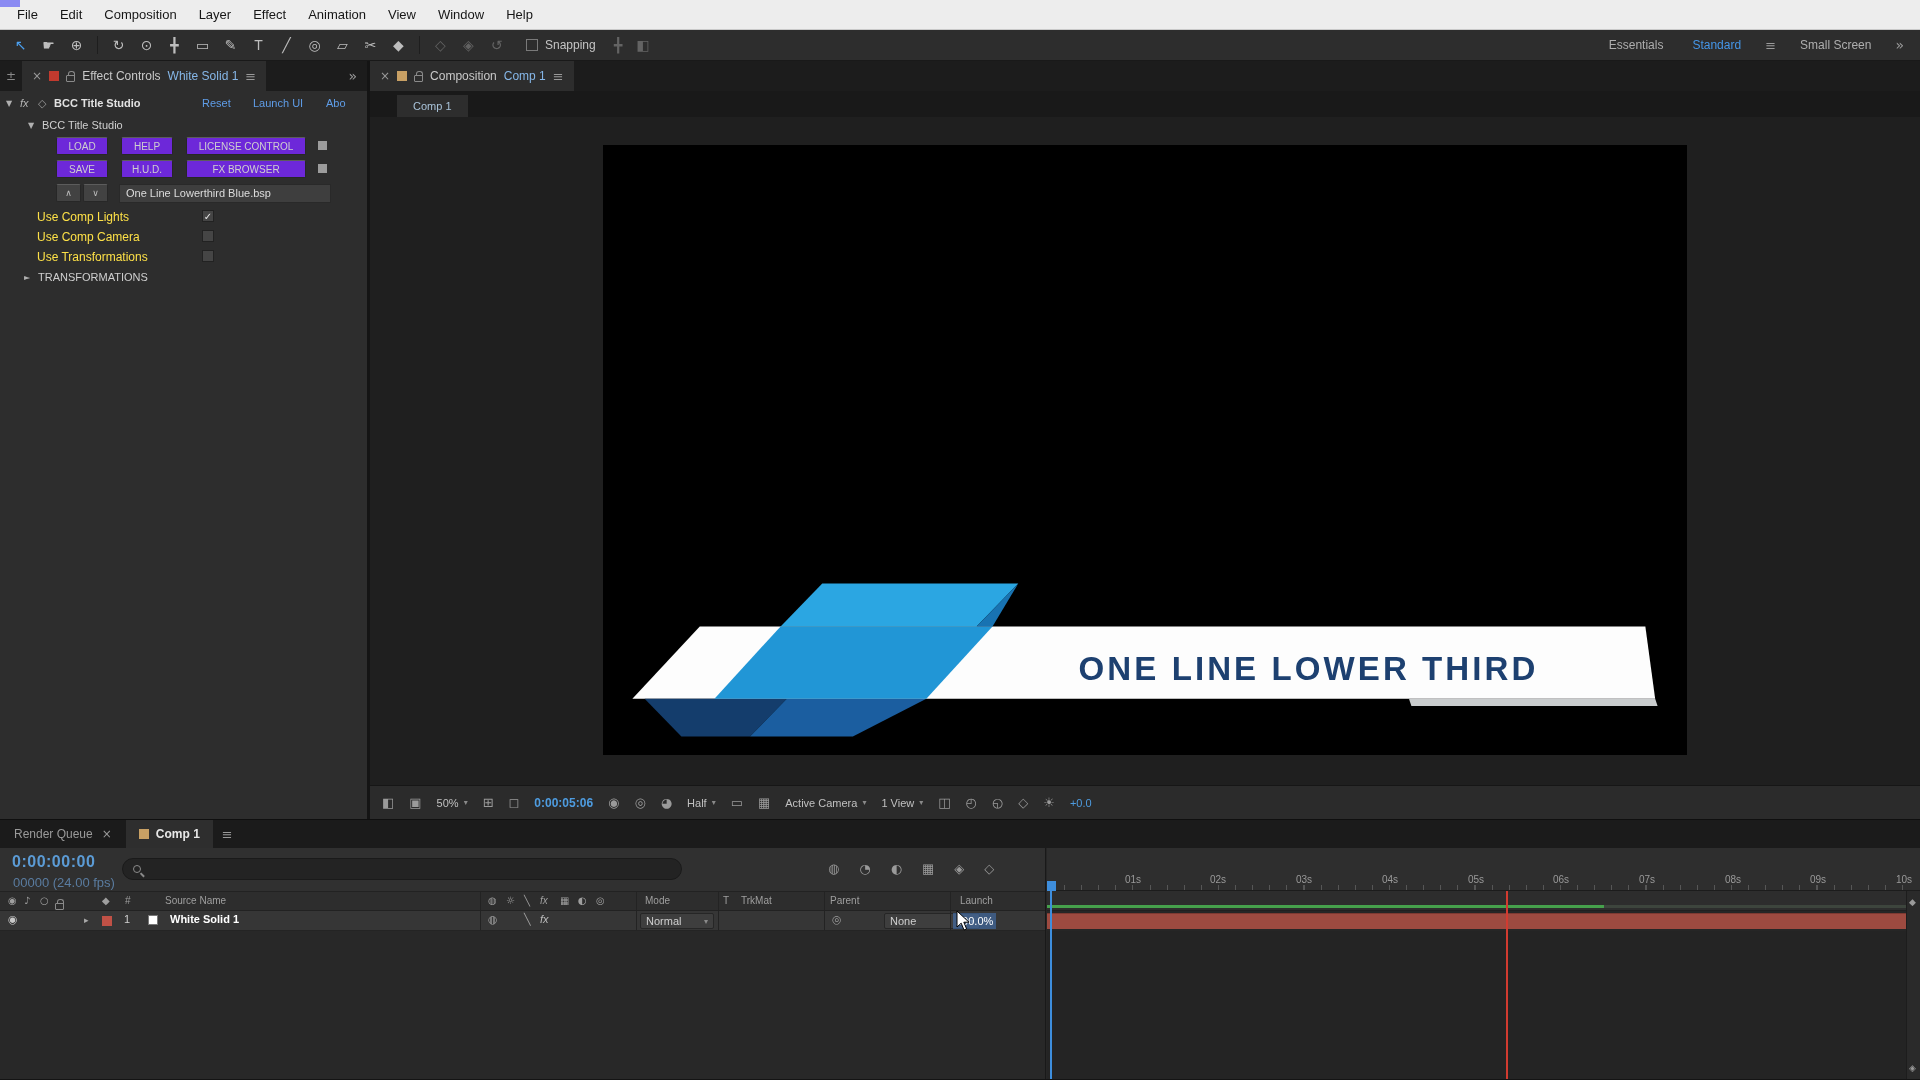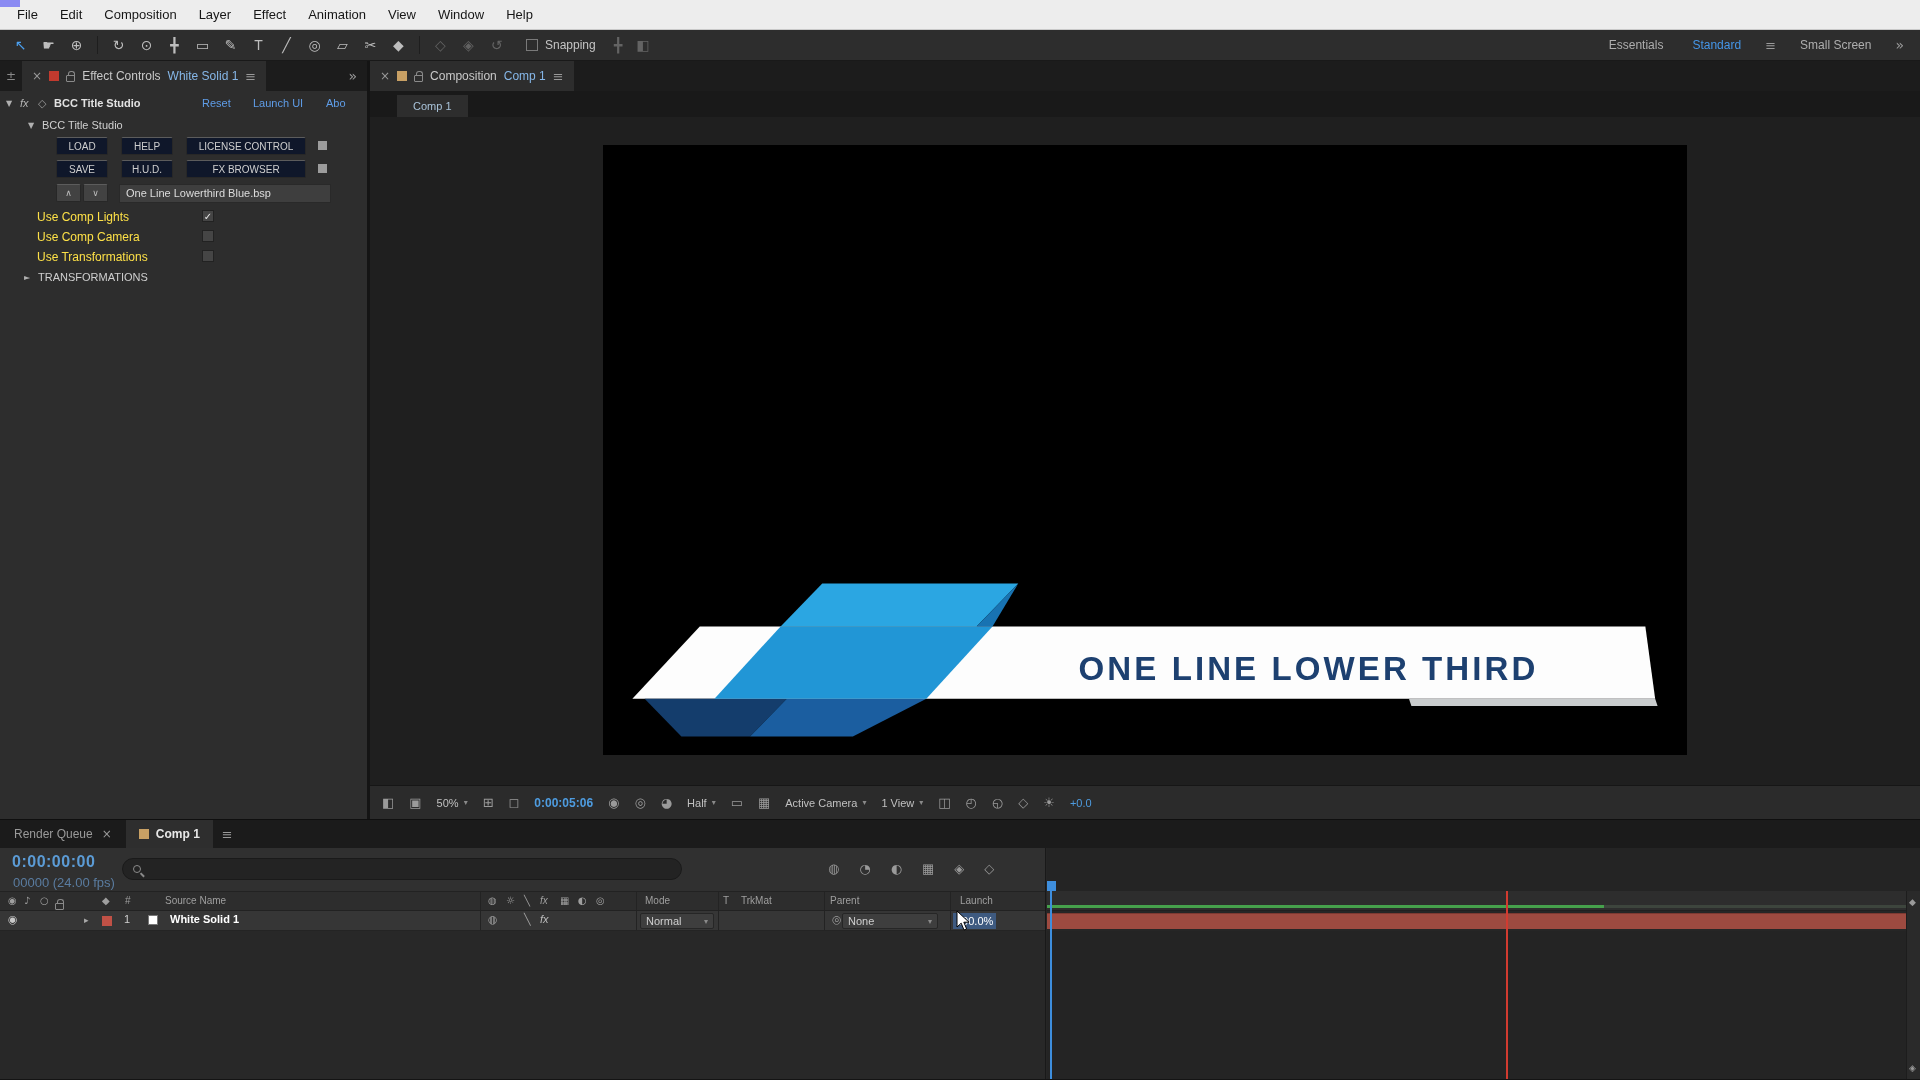--- a/index.html
+++ b/index.html
@@ -63,21 +63,21 @@
   .ec-effect-header { height:24px; }
   .ec-twirl { position:absolute; left:6px; font-size:8px; color:#b0b0b0; }
   .ec-fx-badge { position:absolute; left:20px; font-style:italic; color:#b5b5b5; }
   .ec-cube { position:absolute; left:38px; color:#9a9a9a; font-size:11px; }
   .ec-effect-name { position:absolute; left:54px; font-weight:bold; color:#e2e2e2; }
   .ec-link { position:absolute; color:#5f9de8; }
   .ec-group-row { height:20px; }
   .ec-group-twirl { position:absolute; left:28px; font-size:8px; color:#b0b0b0; }
   .ec-group-name { position:absolute; left:42px; color:#cfcfcf; }
   .btn-row { position:relative; height:23px; }
-  .btn { position:absolute; top:2px; height:18px; background:#0f172a; border:1px solid #272727;
+  .btn { position:absolute; top:2px; height:18px; background:#6d28d9; border:1px solid #272727;
     border-top-color:#5c5c5c; border-radius:2px; color:#cfcfcf; font-size:10px;
     display:flex; align-items:center; justify-content:center; }
   .mini-sq { position:absolute; width:9px; height:9px; background:#9c9c9c; left:318px; top:6px; }
   .preset-row { position:relative; height:26px; }
   .updown { position:absolute; top:3px; width:25px; height:18px; background:#424242;
     border:1px solid #272727; border-top-color:#5c5c5c; border-radius:2px; color:#bdbdbd;
     font-size:9px; display:flex; align-items:center; justify-content:center; }
   .preset-field { position:absolute; left:119px; top:3px; width:212px; height:19px; background:#3e3e3e;
     border:1px solid #292929; color:#dcdcdc; font-size:11px; line-height:17px; padding-left:6px;
     white-space:nowrap; overflow:hidden; }
@@ -411,36 +411,48 @@
       <span class="swatch white" style="position:absolute;left:148px;top:4px"></span>
       <span class="lcell" style="left:170px;font-weight:bold;color:#fff">White Solid 1</span>
       <span class="lcell glyph" style="left:488px;color:#9f9f9f">◍</span>
       <span class="lcell glyph" style="left:524px;color:#9f9f9f">╲</span>
       <span class="lcell" style="left:540px;font-style:italic;color:#bdbdbd">fx</span>
       <span class="mode-box" style="left:640px;width:74px">
         <span>Normal</span>
         <span class="ct-caret glyph">▾</span>
       </span>
       <span class="lcell glyph" style="left:832px;color:#9f9f9f">◎</span>
-      <span class="parent-box" style="left:842px;width:96px">
+      <span class="parent-box" style="left:884px;width:96px">
         <span>None</span>
         <span class="ct-caret glyph">▾</span>
       </span>
       <span class="stretch-val">100.0%</span>
       <span class="col-div" style="left:480px"></span>
       <span class="col-div" style="left:636px"></span>
       <span class="col-div" style="left:718px"></span>
       <span class="col-div" style="left:824px"></span>
       <span class="col-div" style="left:950px"></span>
     </div>
 
     <div class="tl-fill"></div>
   </div>
 
   <div class="tl-right">
+    <div class="ruler">
+      <span class="tick" style="left:86px">01s</span>
+      <span class="tick" style="left:171px">02s</span>
+      <span class="tick" style="left:257px">03s</span>
+      <span class="tick" style="left:343px">04s</span>
+      <span class="tick" style="left:429px">05s</span>
+      <span class="tick" style="left:514px">06s</span>
+      <span class="tick" style="left:600px">07s</span>
+      <span class="tick" style="left:686px">08s</span>
+      <span class="tick" style="left:771px">09s</span>
+      <span class="tick" style="left:857px">10s</span>
+    </div>
     <div class="hdr-band"></div>
     <div class="green-line"></div>
     <div class="green-rest"></div>
     <div class="layer-band"></div>
     <div class="red-bar"></div>
     <div class="cti-handle"></div>
     <div class="cti-line"></div>
     <div class="playhead-red"></div>
     <div class="tl-gutter">
       <span class="gutter-icon glyph" style="top:6px">◆</span>

